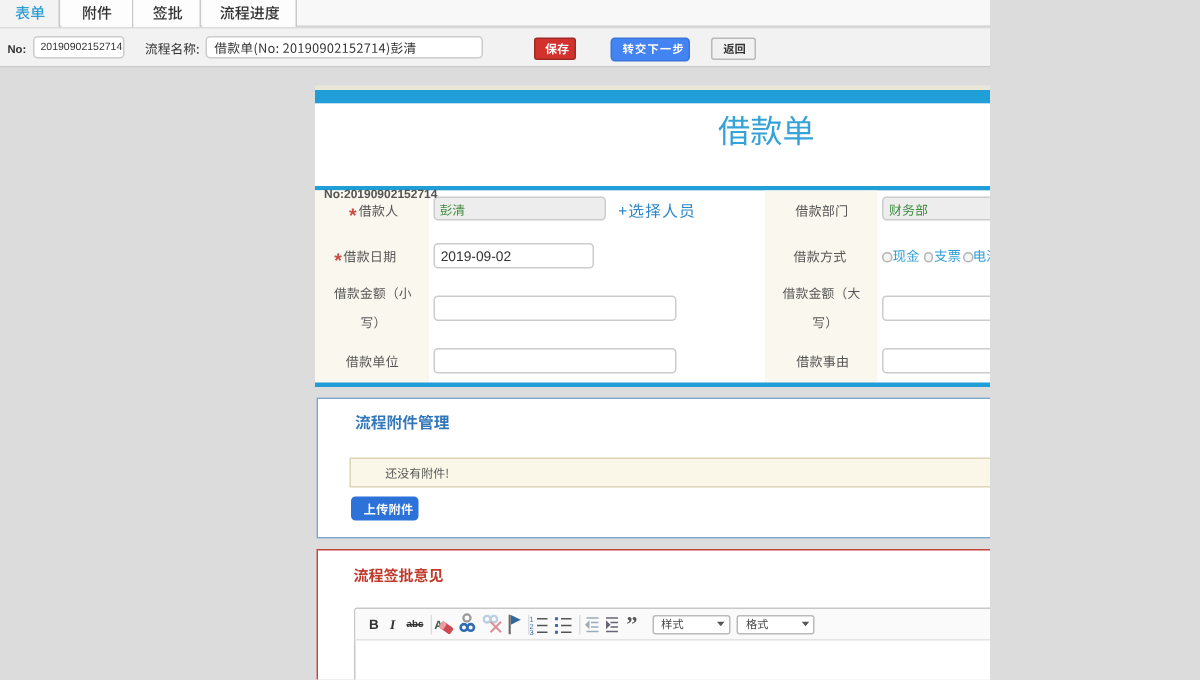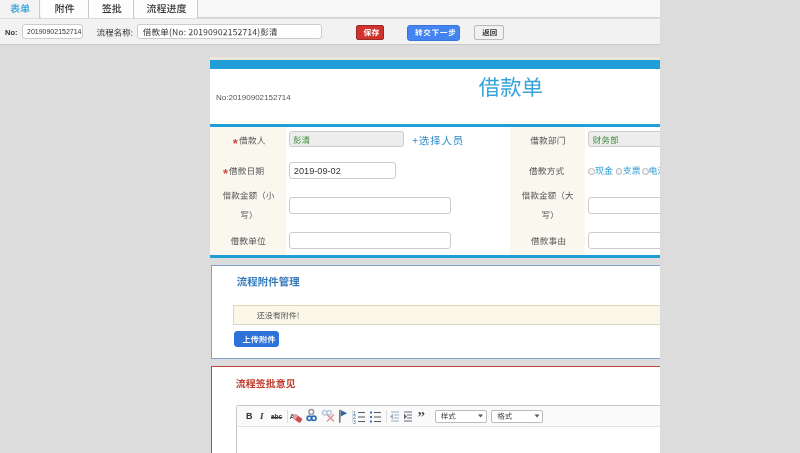--- a/index.html
+++ b/index.html
@@ -229,21 +229,21 @@
         <use href="#gB56de" x="1000"></use>
       </g>
     </svg>
 <svg class="tx" style="left:0;top:0">
       <g fill="#35a2d8" transform="translate(478.63,95.14) scale(0.02150,-0.02150)">
         <use href="#gR501f" x="0"></use>
         <use href="#gR6b3e" x="1000"></use>
         <use href="#gR5355" x="2000"></use>
       </g>
     </svg>
-<span style="position:absolute;left:216px;top:92px;font-size:8px;color:#555;font-weight:normal;letter-spacing:0px;line-height:12px;">No:20190902152714</span>
+<span style="position:absolute;left:216px;top:124px;font-size:8px;color:#555;font-weight:bold;letter-spacing:0px;line-height:12px;">No:20190902152714</span>
 <svg class="tx" style="left:0;top:0">
       <g fill="#555" transform="translate(690.71,116.71) scale(0.00850,-0.00850)">
         <use href="#gR586b" x="0"></use>
         <use href="#gR8868" x="1000"></use>
         <use href="#gR65e5" x="2000"></use>
         <use href="#gR671f" x="3000"></use>
         <use href="#gR003a" x="4000"></use>
         <use href="#gR0032" x="4278"></use>
         <use href="#gR0030" x="4833"></use>
         <use href="#gR0031" x="5388"></use>

